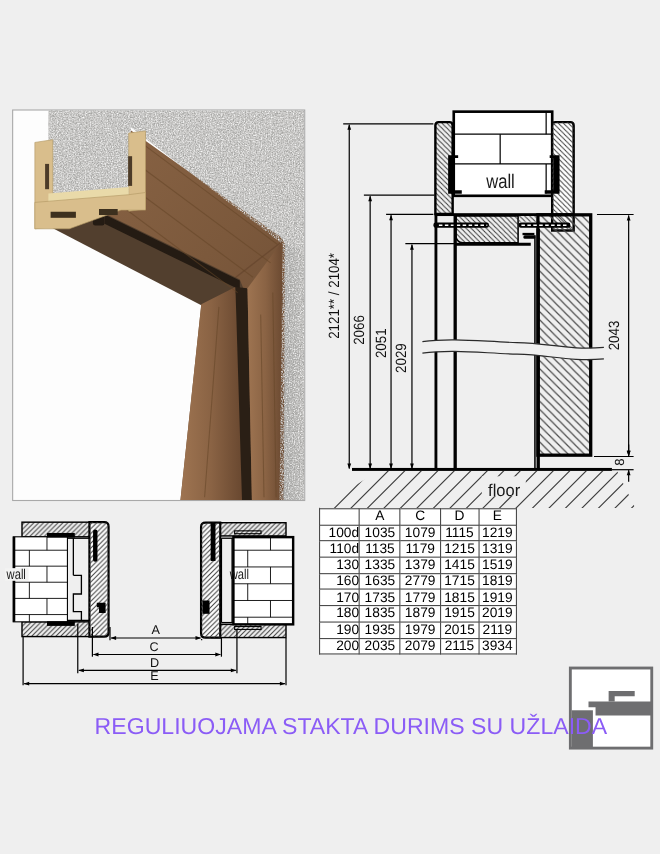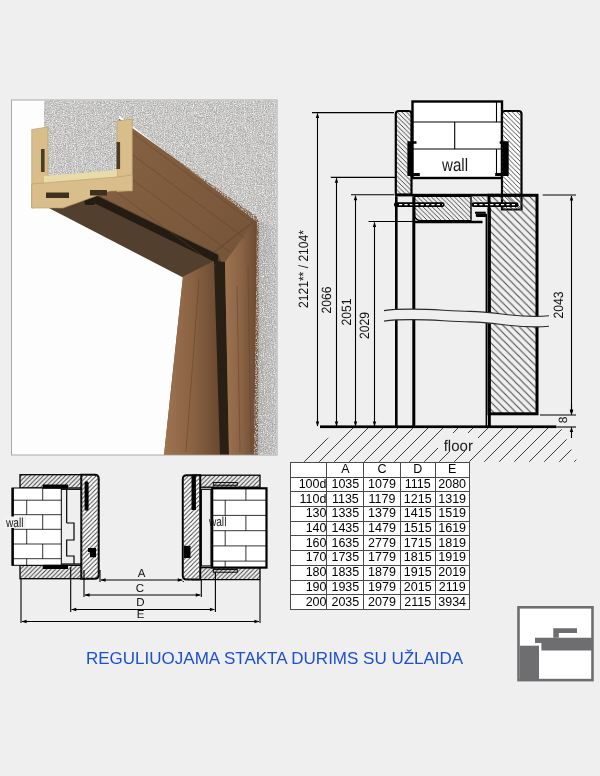--- a/index.html
+++ b/index.html
@@ -1,21 +1,21 @@
 <!DOCTYPE html>
 <html><head>
 <meta charset="utf-8">
 <style>
 html,body{margin:0;padding:0}
 body{width:600px;height:776px;background:#efefef;font-family:"Liberation Sans",sans-serif;position:relative;overflow:hidden}
 .abs{position:absolute}
 table.dim{border-collapse:collapse;background:#fff;font-family:"Liberation Sans",sans-serif;font-size:12.5px;color:#000}
 table.dim td{border:1px solid #4a4a4a;padding:0;text-align:center;vertical-align:middle;line-height:13px}
 table.dim td.lbl{text-align:right;padding-left:5px}
-.title{font-size:17px;color:#1d4ed8;white-space:nowrap}
+.title{font-size:21px;color:#8b5cf6;white-space:nowrap}
 svg text{text-rendering:geometricPrecision;-webkit-font-smoothing:antialiased}
 </style>
 </head>
 <body>
 
 <svg class="abs" style="left:0;top:0" width="600" height="776" viewBox="0 0 600 776">
 <defs>
 
 <pattern id="hA" width="4.6" height="4.6" patternUnits="userSpaceOnUse">
   <path d="M-1,-1 L5.6,5.6 M-1,3.6 L1,5.6 M3.6,-1 L5.6,1" stroke="#3a3a3a" stroke-width="0.9" fill="none"></path>
@@ -366,44 +366,37 @@
           <td style="width:35.8px">A</td>
           <td style="width:35.4px">C</td>
           <td style="width:34.1px">D</td>
           <td style="width:32.8px">E</td>
         </tr>
 <tr>
           <td class="lbl" style="height:13.7px">100d</td>
           <td>1035</td>
           <td>1079</td>
           <td>1115</td>
-          <td>2080</td>
+          <td>1219</td>
         </tr>
 <tr>
           <td class="lbl" style="height:13.7px">110d</td>
           <td>1135</td>
           <td>1179</td>
           <td>1215</td>
           <td>1319</td>
         </tr>
 <tr>
           <td class="lbl" style="height:13.7px">130</td>
           <td>1335</td>
           <td>1379</td>
           <td>1415</td>
           <td>1519</td>
         </tr>
 <tr>
-          <td class="lbl" style="height:13.7px">140</td>
-          <td>1435</td>
-          <td>1479</td>
-          <td>1515</td>
-          <td>1619</td>
-        </tr>
-<tr>
           <td class="lbl" style="height:13.7px">160</td>
           <td>1635</td>
           <td>2779</td>
           <td>1715</td>
           <td>1819</td>
         </tr>
 <tr>
           <td class="lbl" style="height:13.7px">170</td>
           <td>1735</td>
           <td>1779</td>

